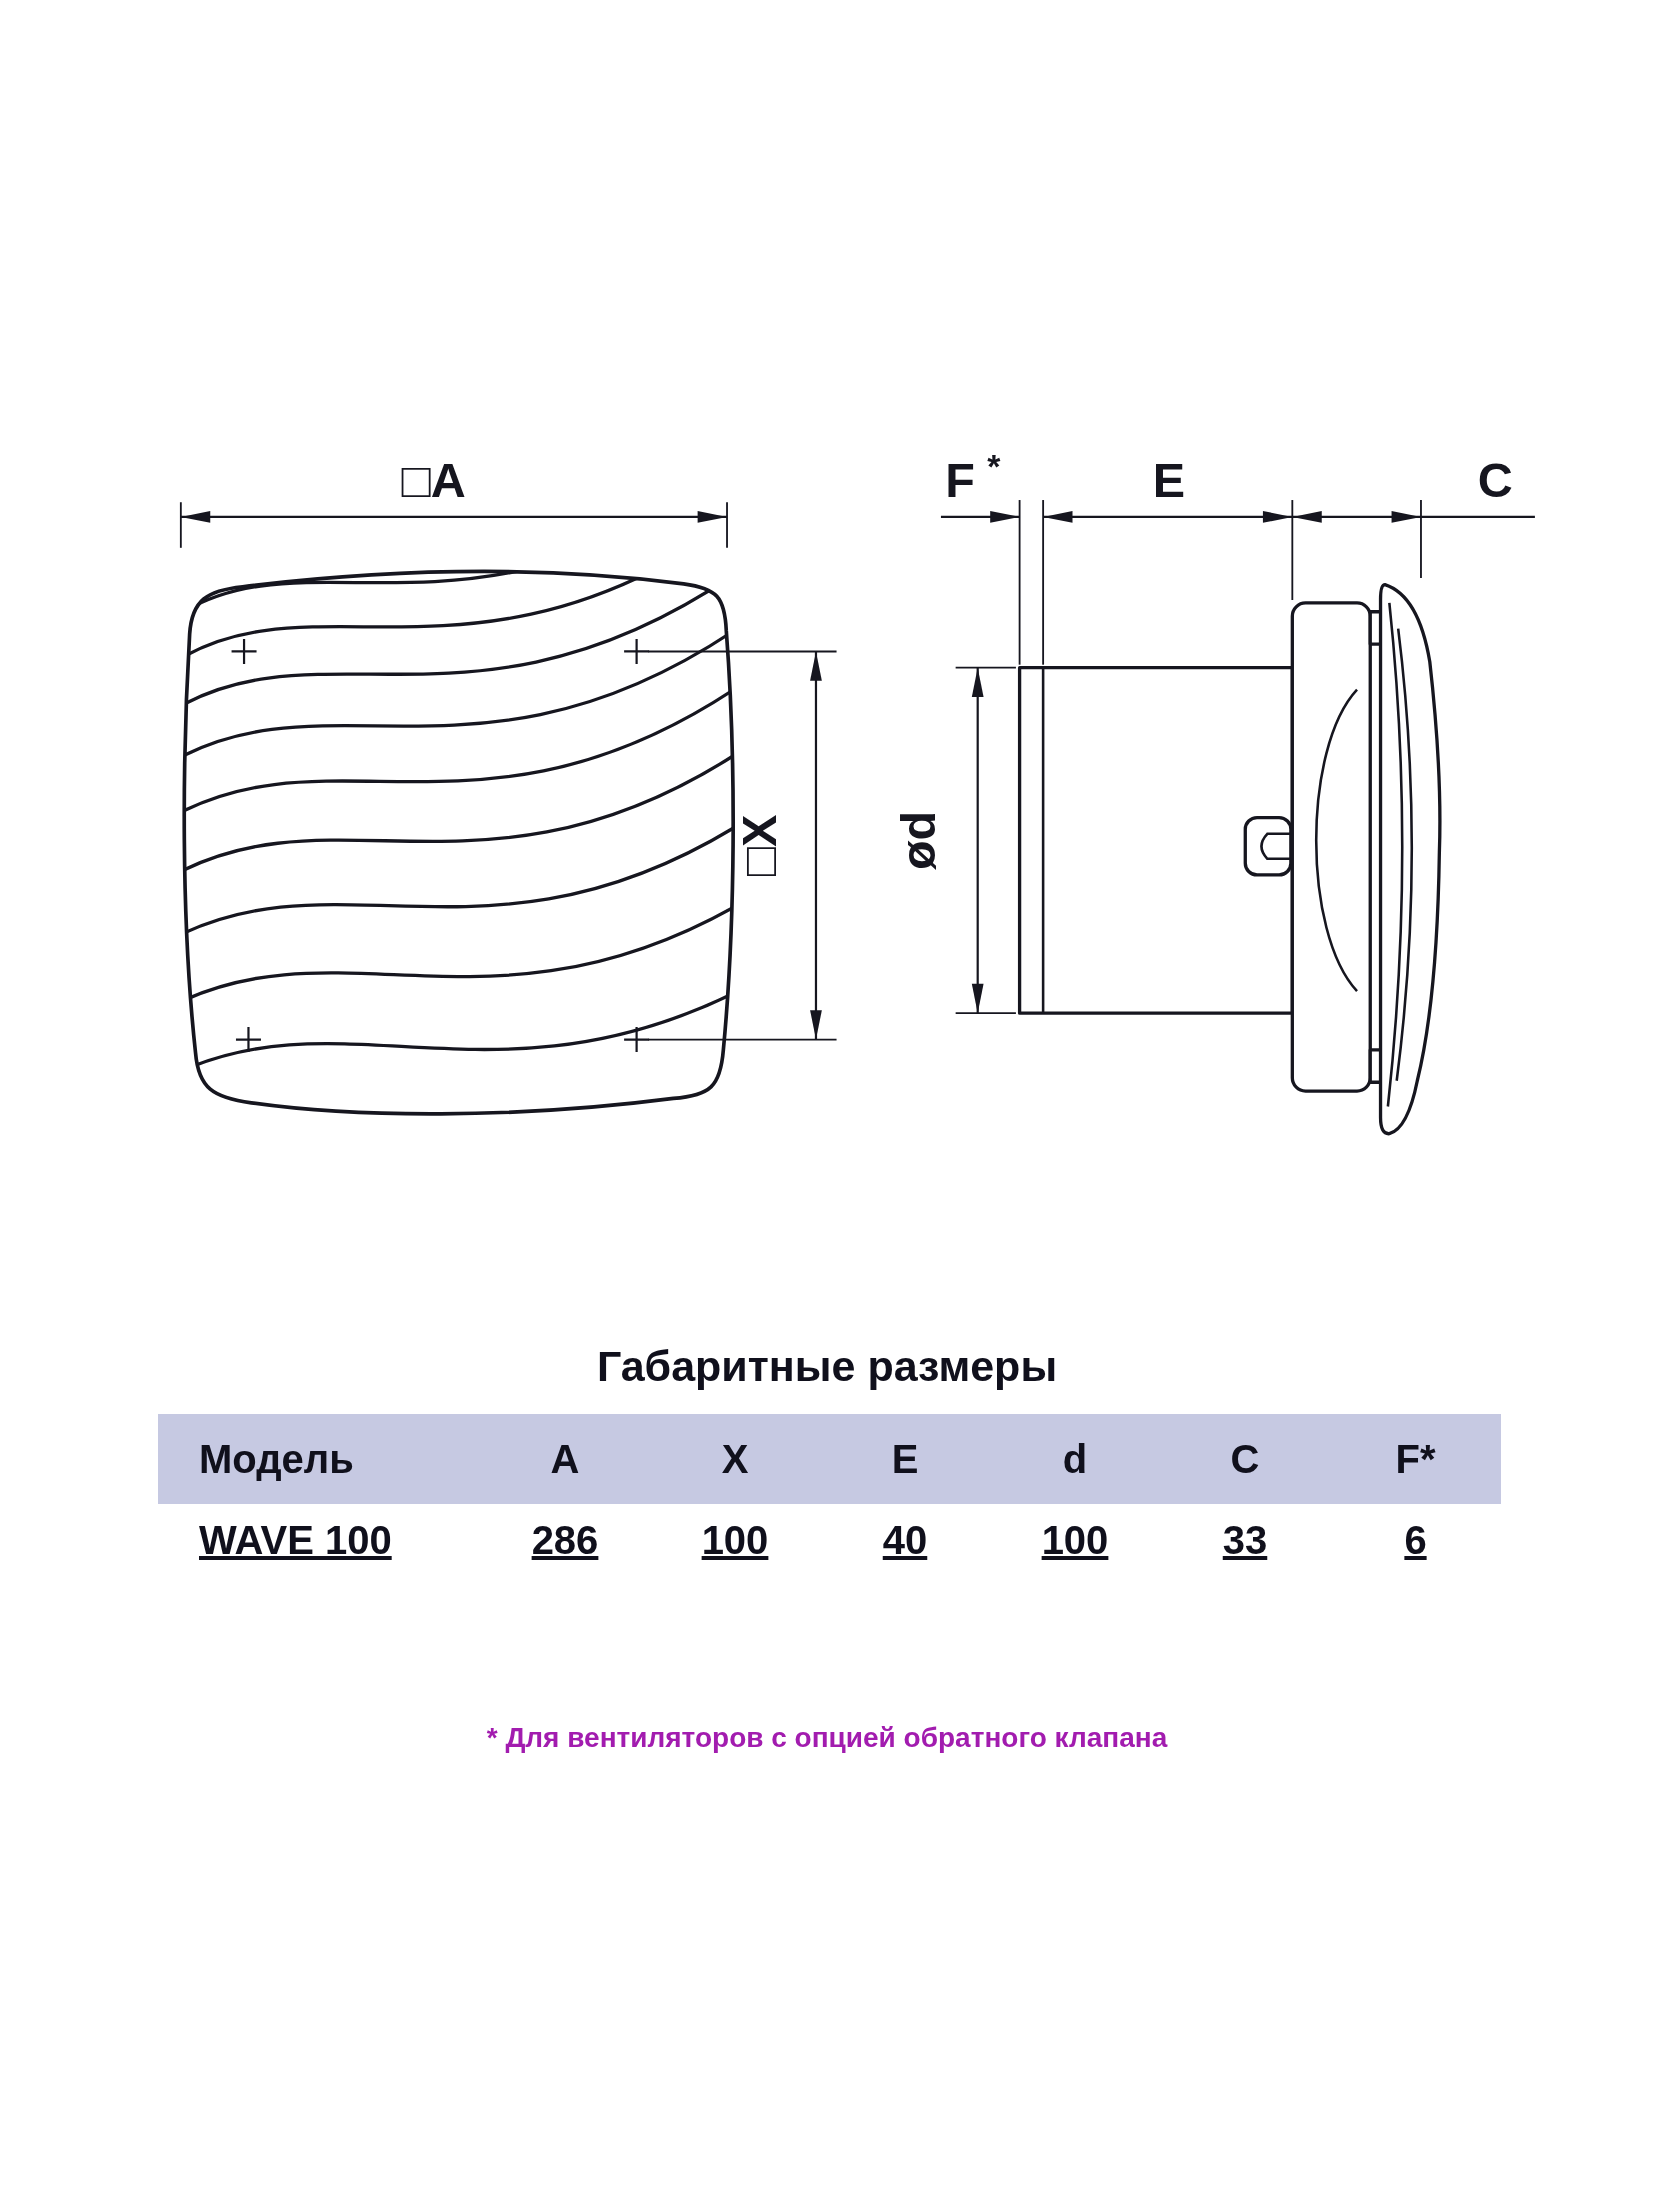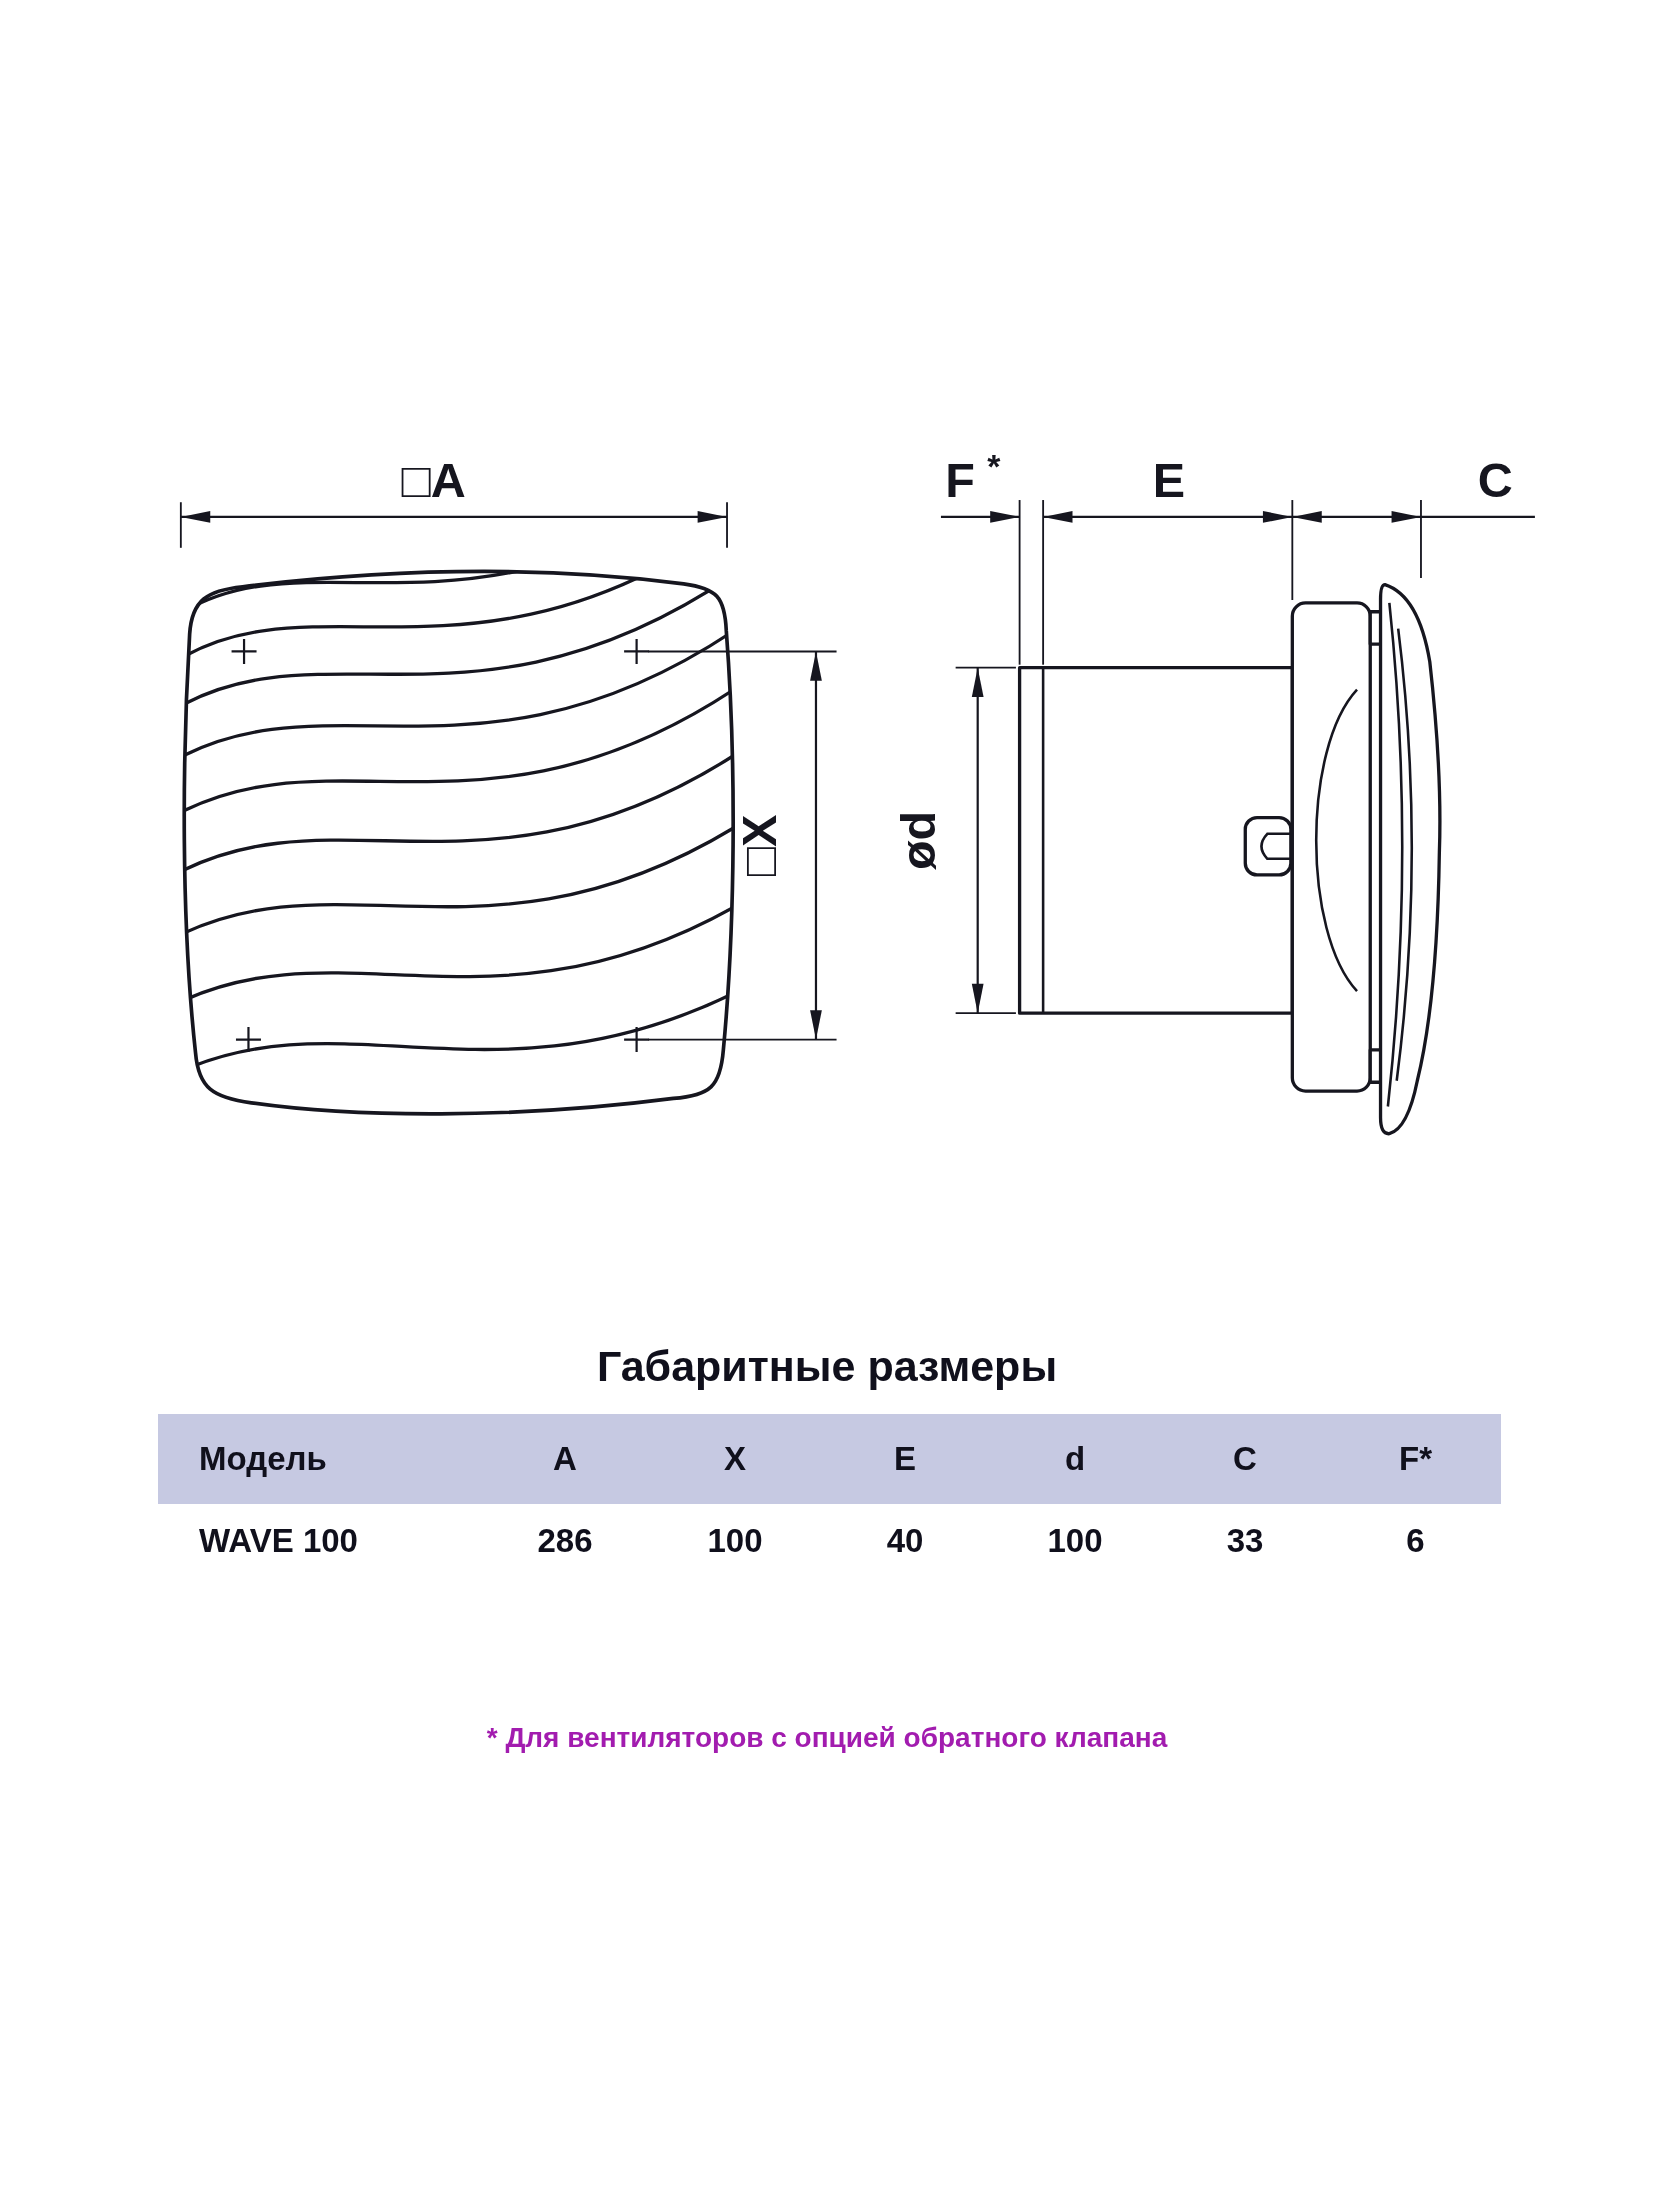--- a/index.html
+++ b/index.html
@@ -23,27 +23,27 @@
   .cross{stroke:#16161f;stroke-width:3;}
 
   .section-title{
     position:absolute;top:1310px;left:0;width:1654px;
     text-align:center;
     font-size:43px;font-weight:700;color:#10101c;margin-top:32px;
   }
   .dim-table{
     position:absolute;top:1414px;left:158px;width:1342px;
     border-collapse:collapse;table-layout:fixed;
-    font-size:33px;font-weight:700;color:#10101c;
+    font-size:40px;font-weight:700;color:#10101c;
   }
   .dim-table th,.dim-table td{
     text-align:center;padding:0;font-weight:700;
   }
   .dim-table thead tr{background:#c6c9e2;height:90px;}
-  .dim-table tbody tr{height:73px;background:#ffffff;}
+  .dim-table tbody tr{height:73px;background:#ffffff;text-decoration:underline;}
   .dim-table tbody tr.alt{background:#e5e6f3;}
   .dim-table th.model-col,.dim-table td.model-col{
     text-align:left;padding-left:41px;
   }
   .footnote{
     position:absolute;top:1722px;left:0;width:1654px;
     text-align:center;
     font-size:28px;font-weight:600;color:#a21caf;
   }
 </style>

